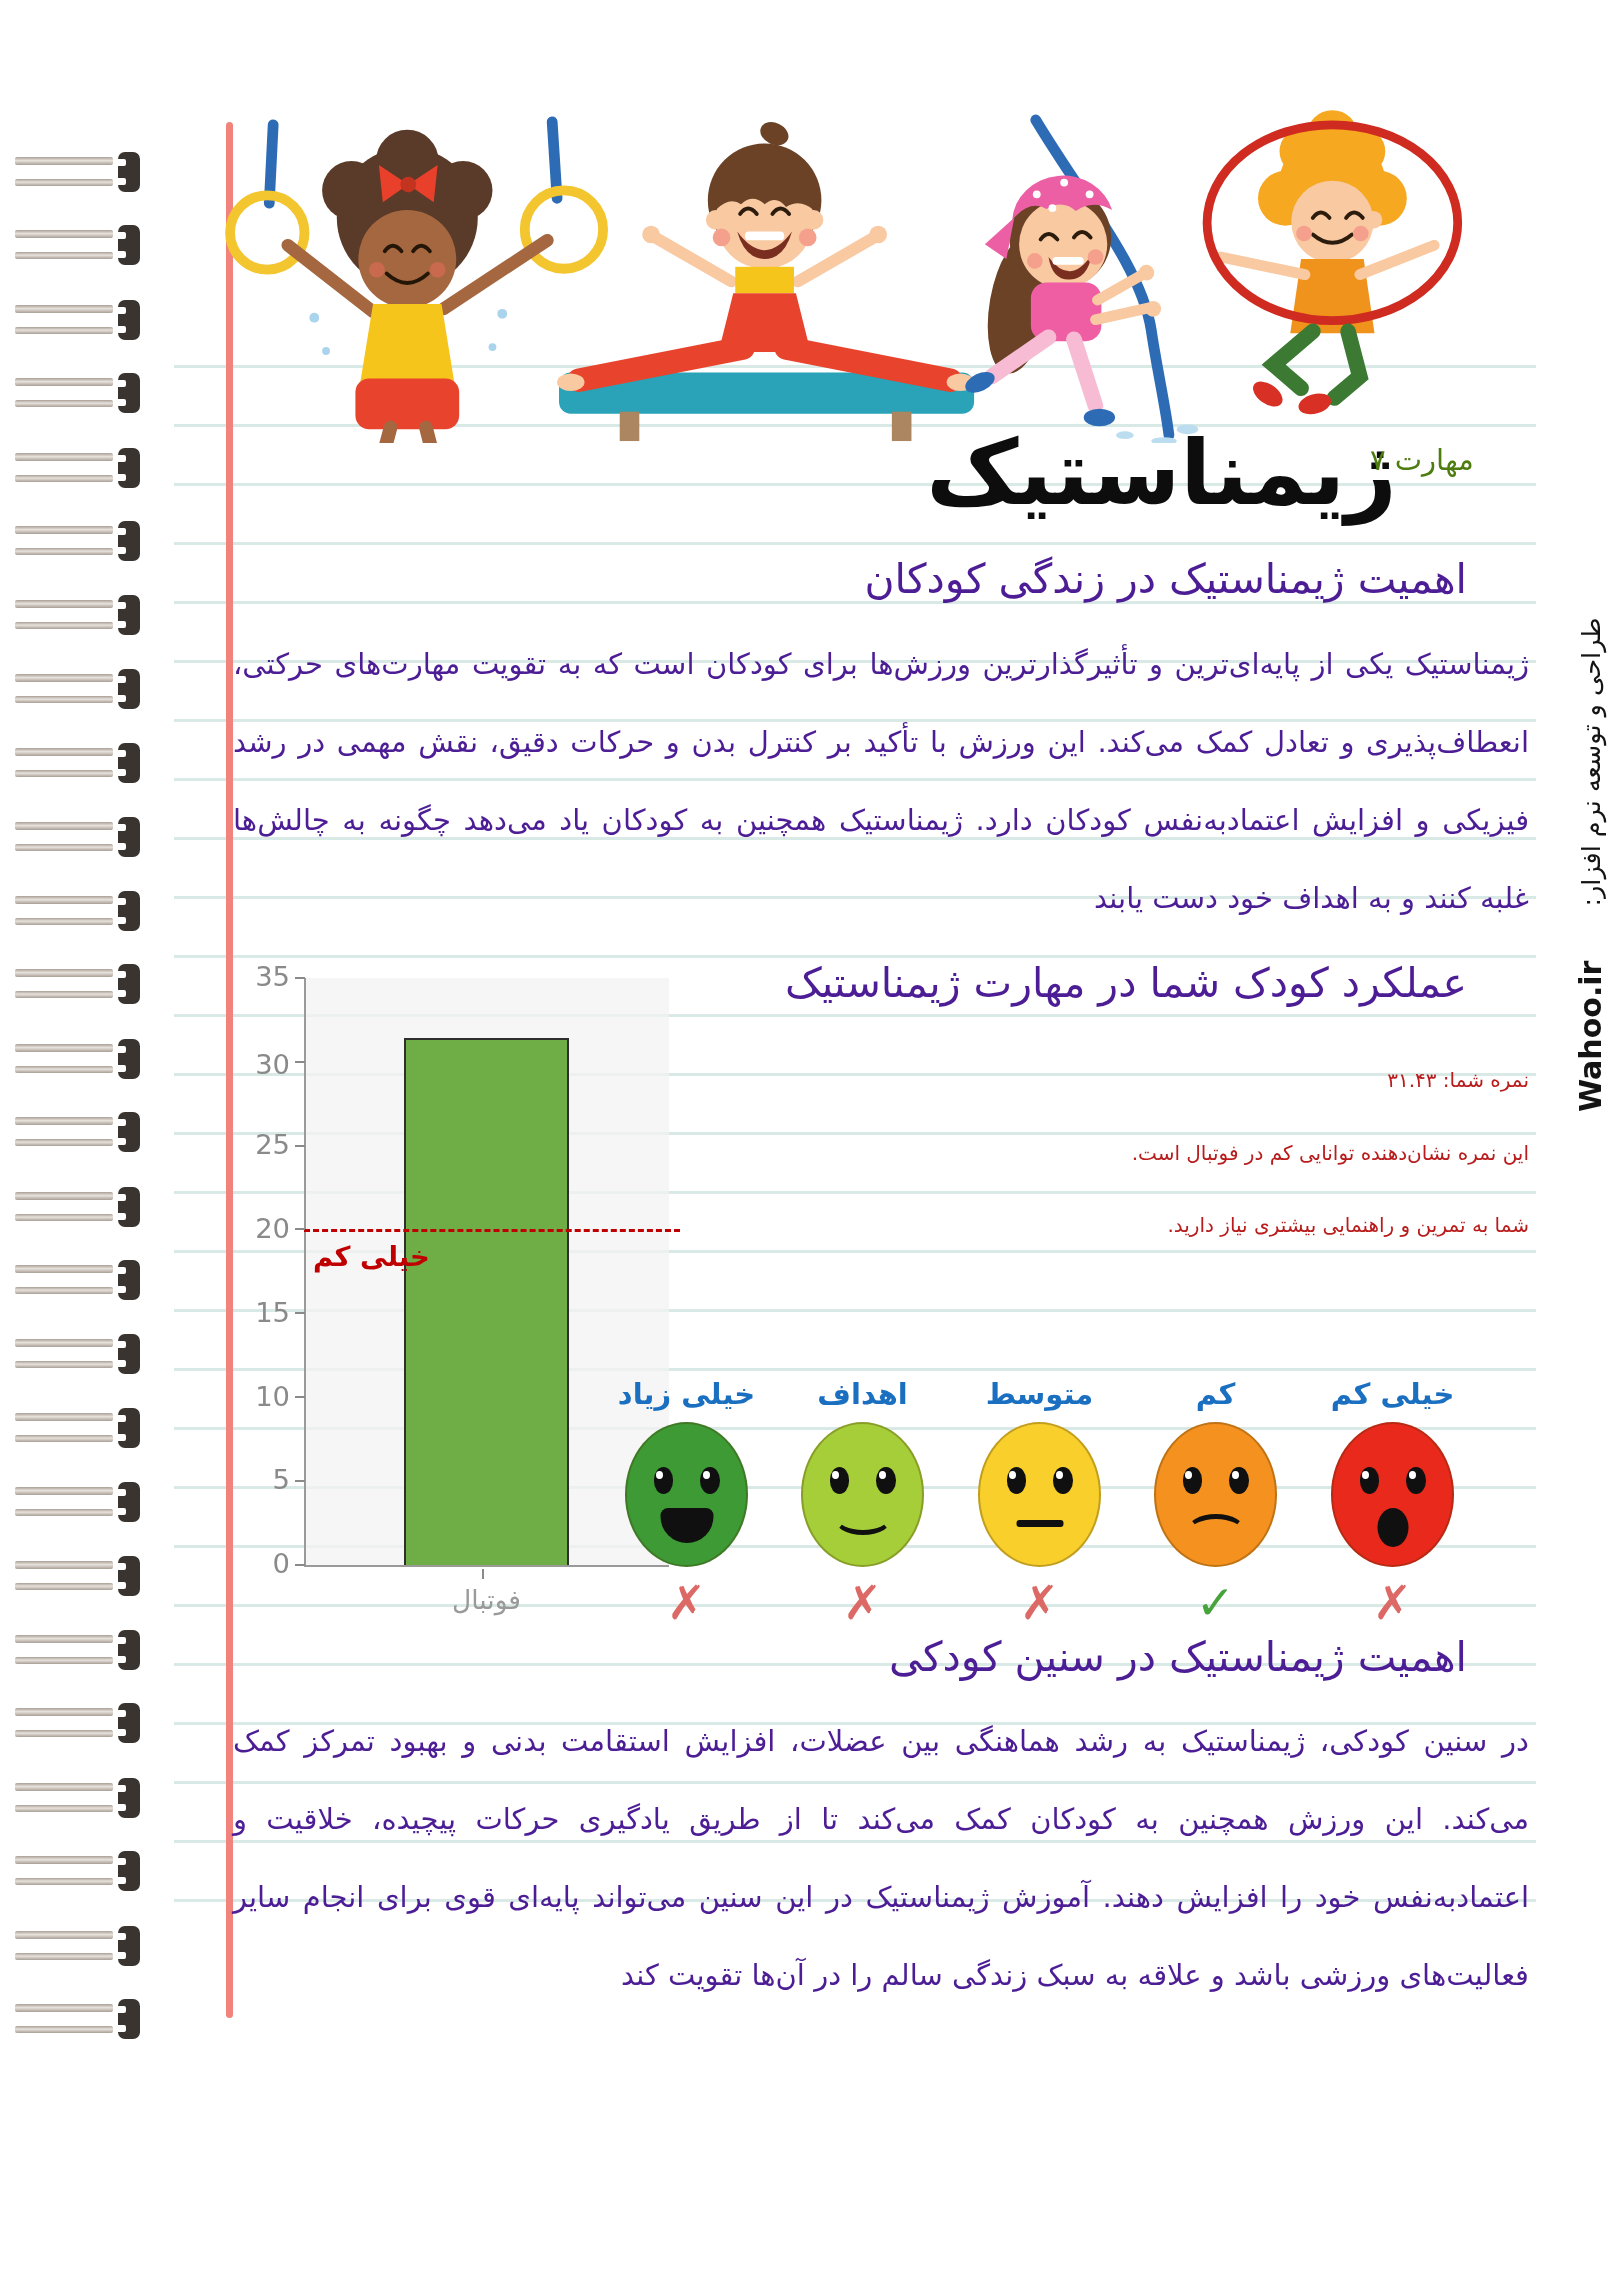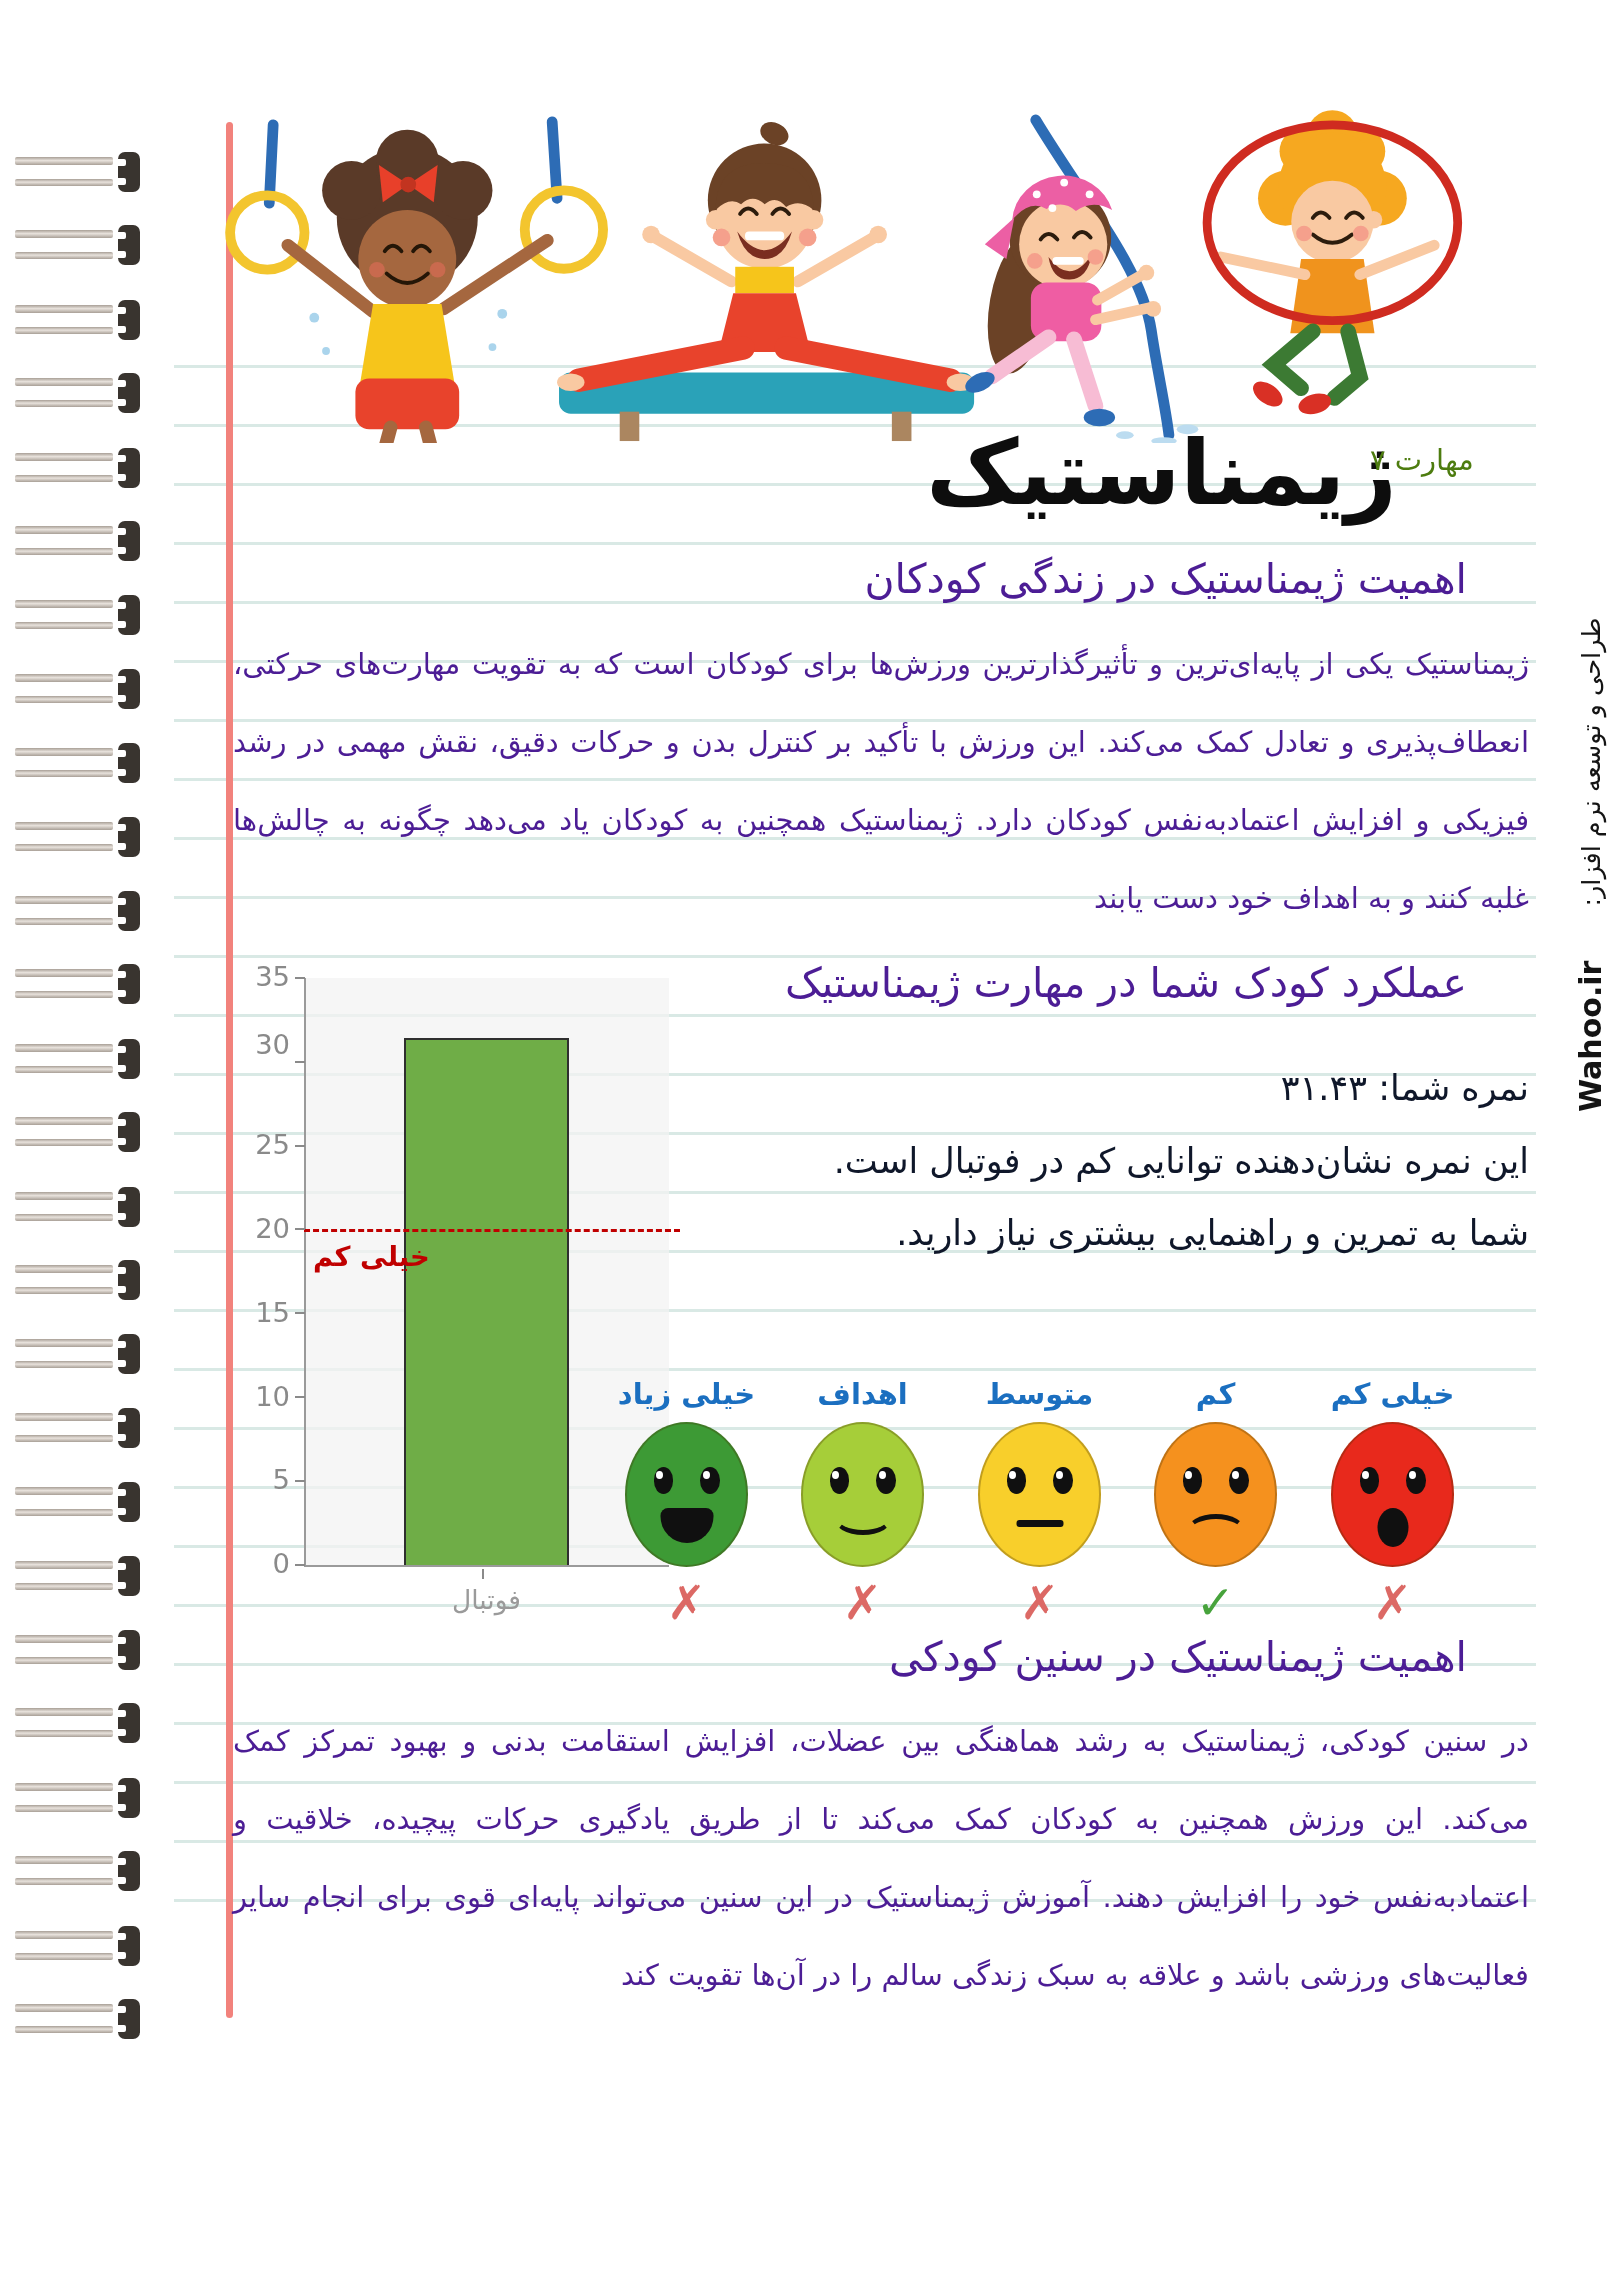--- a/index.html
+++ b/index.html
@@ -30,21 +30,21 @@
   
   .main-title{position:absolute;left:887px;top:420px;width:549px;text-align:center;
     font-size:90px;font-weight:bold;color:#0d0d0d;z-index:2}
   .skill-label{position:absolute;left:1370px;top:443px;width:191px;text-align:left;
     font-size:29px;color:#4d7c0f;z-index:2}
   .h-blue{position:absolute;right:154px;font-size:41px;color:#4c1d95;z-index:2;white-space:nowrap}
   .h1{top:555px}.h2{top:959px}.h3{top:1633px}
   .para{position:absolute;right:92px;width:1296px;font-size:29px;line-height:78px;
     text-align:justify;color:#4c1d95;z-index:2}
   .p1{top:625px}.p2{top:1702px}
-  .score-line{position:absolute;right:92px;font-size:35px;color:#0f172a;z-index:2;white-space:nowrap}
+  .score-line{position:absolute;right:92px;font-size:20px;color:#b91c1c;z-index:2;white-space:nowrap}
   .s1{top:1068px}.s2{top:1141px}.s3{top:1213px}
   
   .chart{position:absolute;left:235px;top:970px;width:480px;height:676px;z-index:2}
   .plot{position:absolute;left:69px;top:7.8px;width:363px;height:587px;
     background:rgba(243,243,243,0.72);
     border-left:2px solid #9a9a9a;border-bottom:2px solid #9a9a9a;box-sizing:content-box}
   .bar{position:absolute;left:98px;bottom:0;width:165px;
     border:2px solid #2f2f2f;border-bottom:none;box-sizing:border-box}
   .ytick{position:absolute;left:0;width:55px;text-align:right;font-size:27.4px;color:#8a8a8a}
   .ymark{position:absolute;left:60px;width:9.8px;height:2px;background:#8a8a8a}
@@ -357,21 +357,21 @@
     <div class="ytick" style="top:494px">5</div>
      <div class="ymark" style="top:510px"></div>
     <div class="ytick" style="top:411px">10</div>
      <div class="ymark" style="top:426px"></div>
     <div class="ytick" style="top:327px">15</div>
      <div class="ymark" style="top:342px"></div>
     <div class="ytick" style="top:243px">20</div>
      <div class="ymark" style="top:258px"></div>
     <div class="ytick" style="top:159px">25</div>
      <div class="ymark" style="top:175px"></div>
-    <div class="ytick" style="top:59px">30</div>
+    <div class="ytick" style="top:79px">30</div>
      <div class="ymark" style="top:91px"></div>
     <div class="ytick" style="top:-8.8px">35</div>
      <div class="ymark" style="top:6.9px"></div>
   </div>
 
 <div class="face-cell fc1">
   <div class="face-label" dir="rtl">خیلی زیاد</div>
   <div class="face" style="background: rgb(61, 154, 53);">
     <span class="eye l"></span>
     <span class="eye r"></span>

